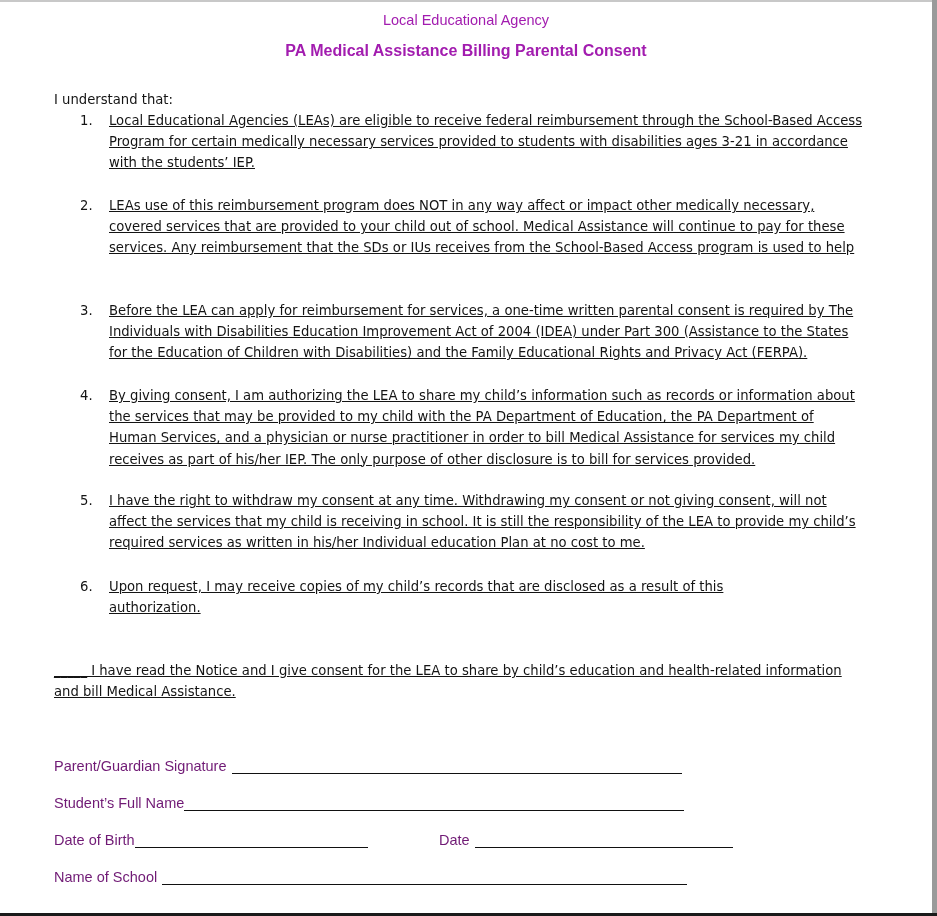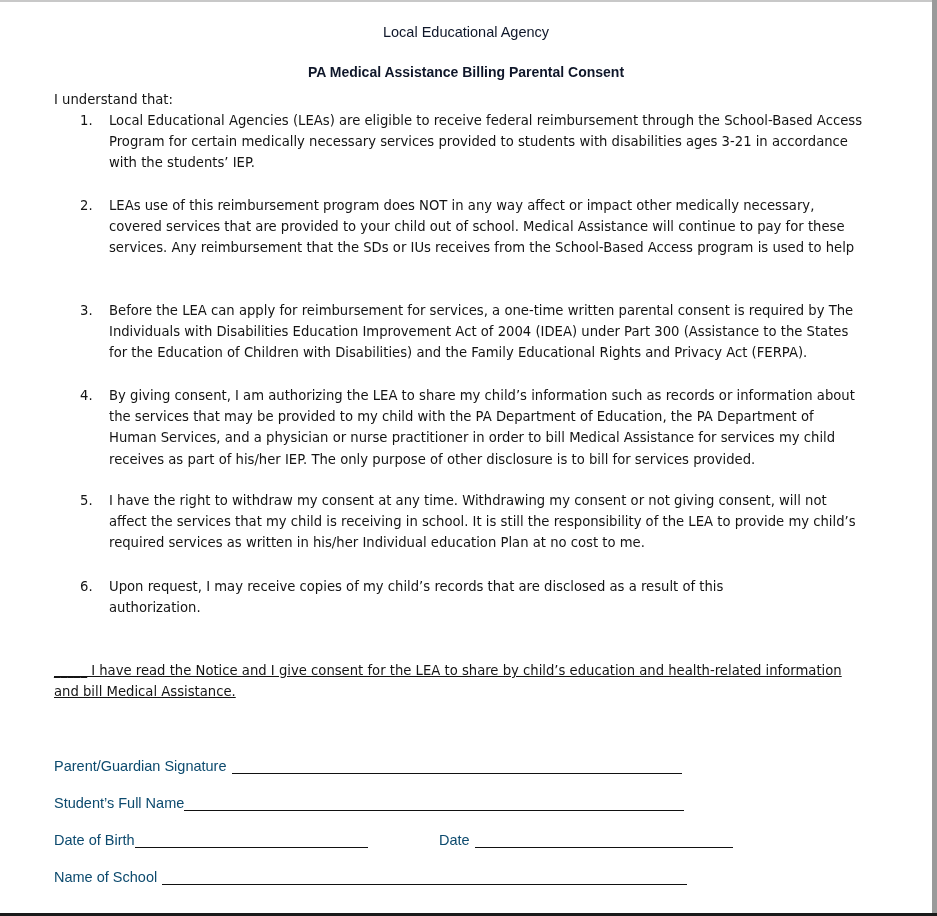--- a/index.html
+++ b/index.html
@@ -13,36 +13,36 @@
   }
   .right-edge {
     position: absolute; left: 932px; top: 0; width: 5px; height: 916px;
     background: #9a9a9a;
   }
   .bottom-edge {
     position: absolute; left: 0; top: 913px; width: 937px; height: 3px; background: #1a1a1a;
   }
   .hdr {
     position: absolute; left: 0; width: 932px; text-align: center;
-    font-family: "Liberation Sans", sans-serif; font-size: 14.5px; color: #0f172a; margin-top: 12px;
+    font-family: "Liberation Sans", sans-serif; font-size: 14.5px; color: #a21caf;
   }
   .hdr.agency { top: 10px; }
-  .hdr.title { top: 50px; font-weight: bold; font-size: 14px; }
+  .hdr.title { top: 40px; font-weight: bold; font-size: 16px; }
   .body-text {
     font-family: "DejaVu Sans", sans-serif; font-size: 13.2px; line-height: 21.2px; color: #141414;
   }
   .intro { position: absolute; left: 54px; top: 87px; }
   .item { position: absolute; left: 80px; width: 800px; }
   .item .num { position: absolute; left: 0; top: 0; width: 22px; }
-  .item .txt { position: absolute; left: 29px; top: 0; width: 770px; }
+  .item .txt { position: absolute; left: 29px; top: 0; width: 770px; text-decoration: underline; }
   .item .txt span { display: block; white-space: nowrap; }
   .consent { position: absolute; left: 54px; top: 658px; width: 840px; }
   .consent span { display: block; white-space: nowrap; text-decoration: underline; }
   .field {
-    position: absolute; font-family: "Liberation Sans", sans-serif; font-size: 14.5px; color: #0c4a6e;
+    position: absolute; font-family: "Liberation Sans", sans-serif; font-size: 14.5px; color: #701a75;
     display: flex; align-items: flex-end; height: 20px;
   }
   .field .line { border-bottom: 1.3px solid #111; height: 14px; margin-left: 3px; }
 </style>
 </head>
 <body>
 
 <div class="page">
   <div class="hdr agency">Local Educational Agency</div>
   <div class="hdr title">PA Medical Assistance Billing Parental Consent</div>

